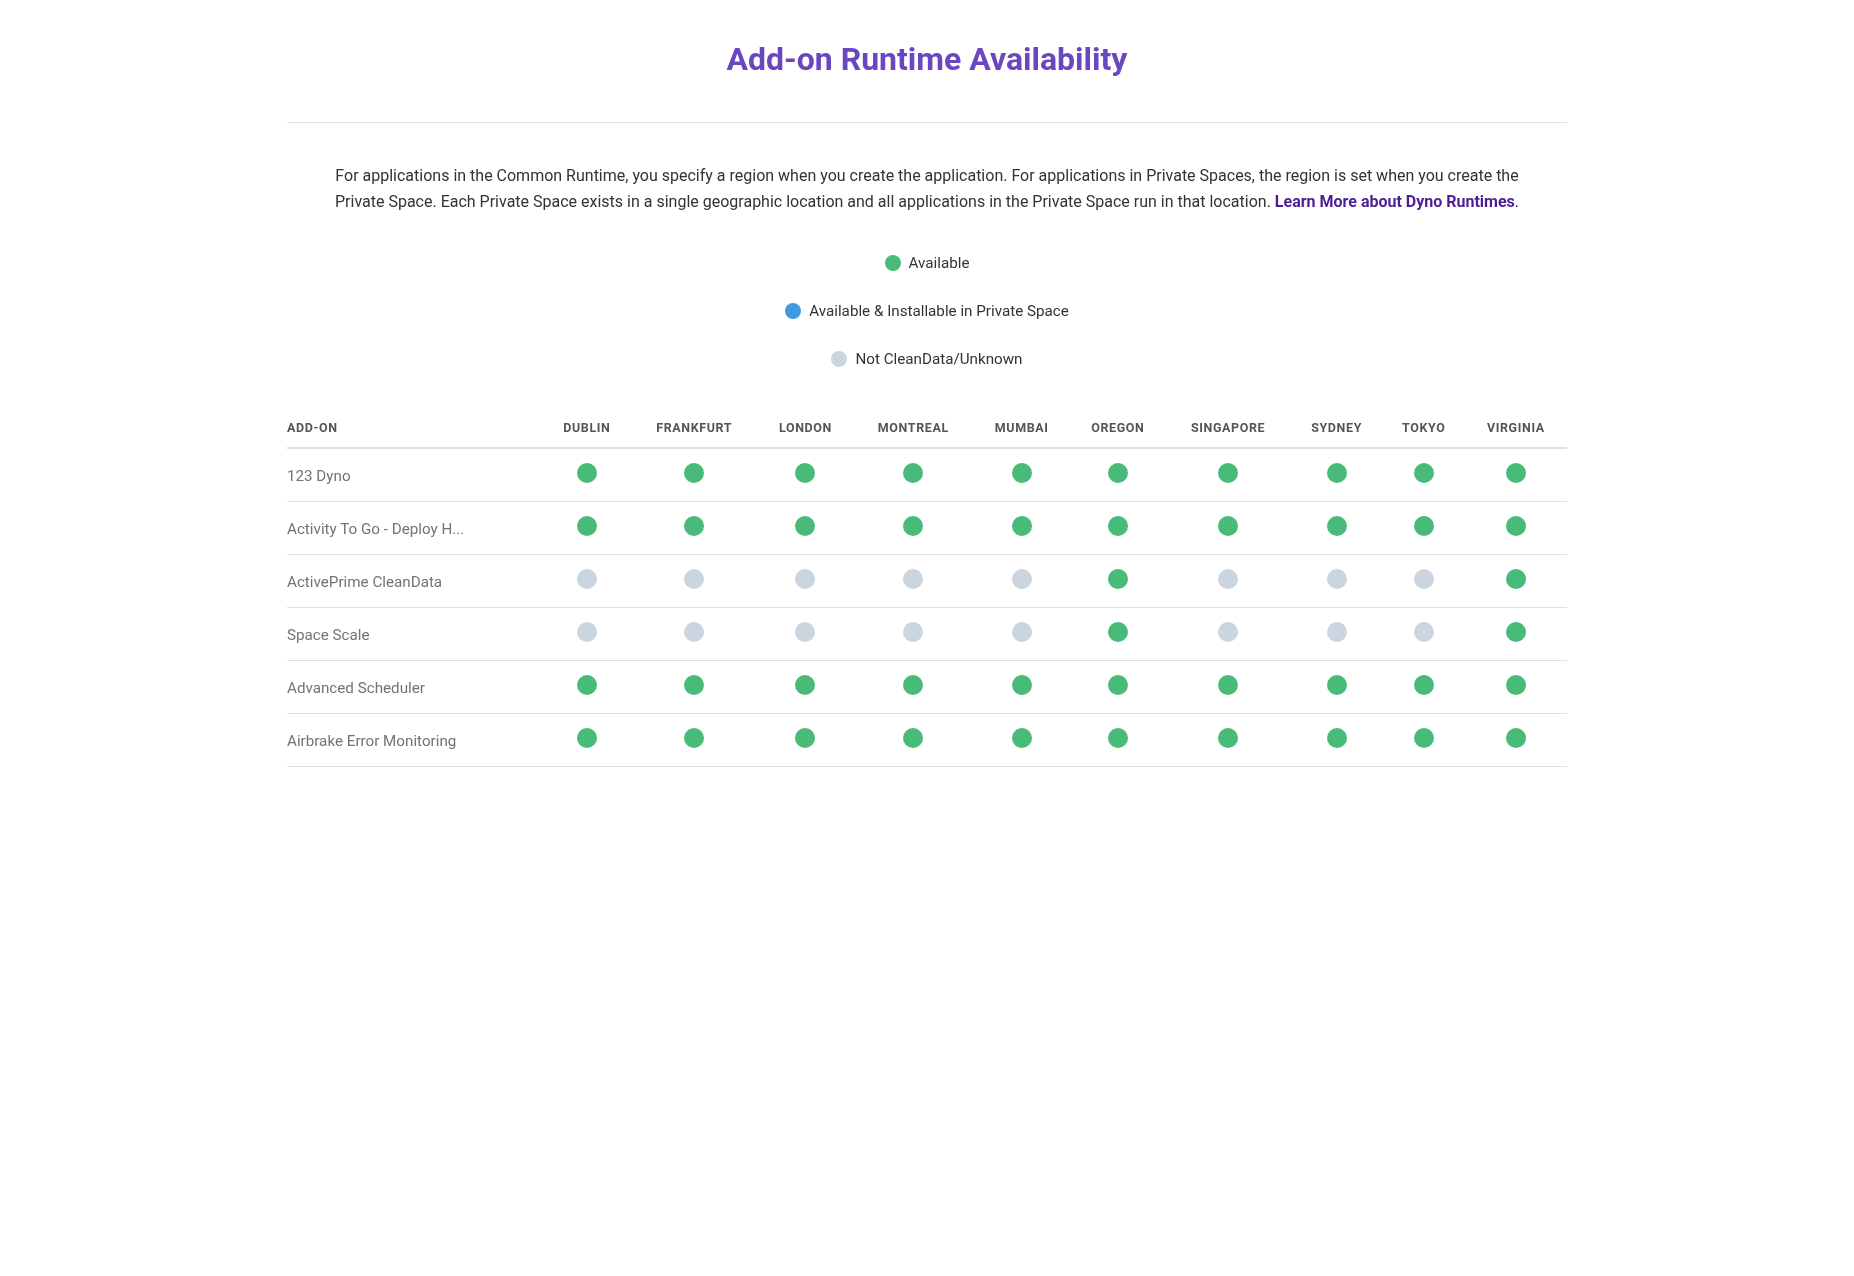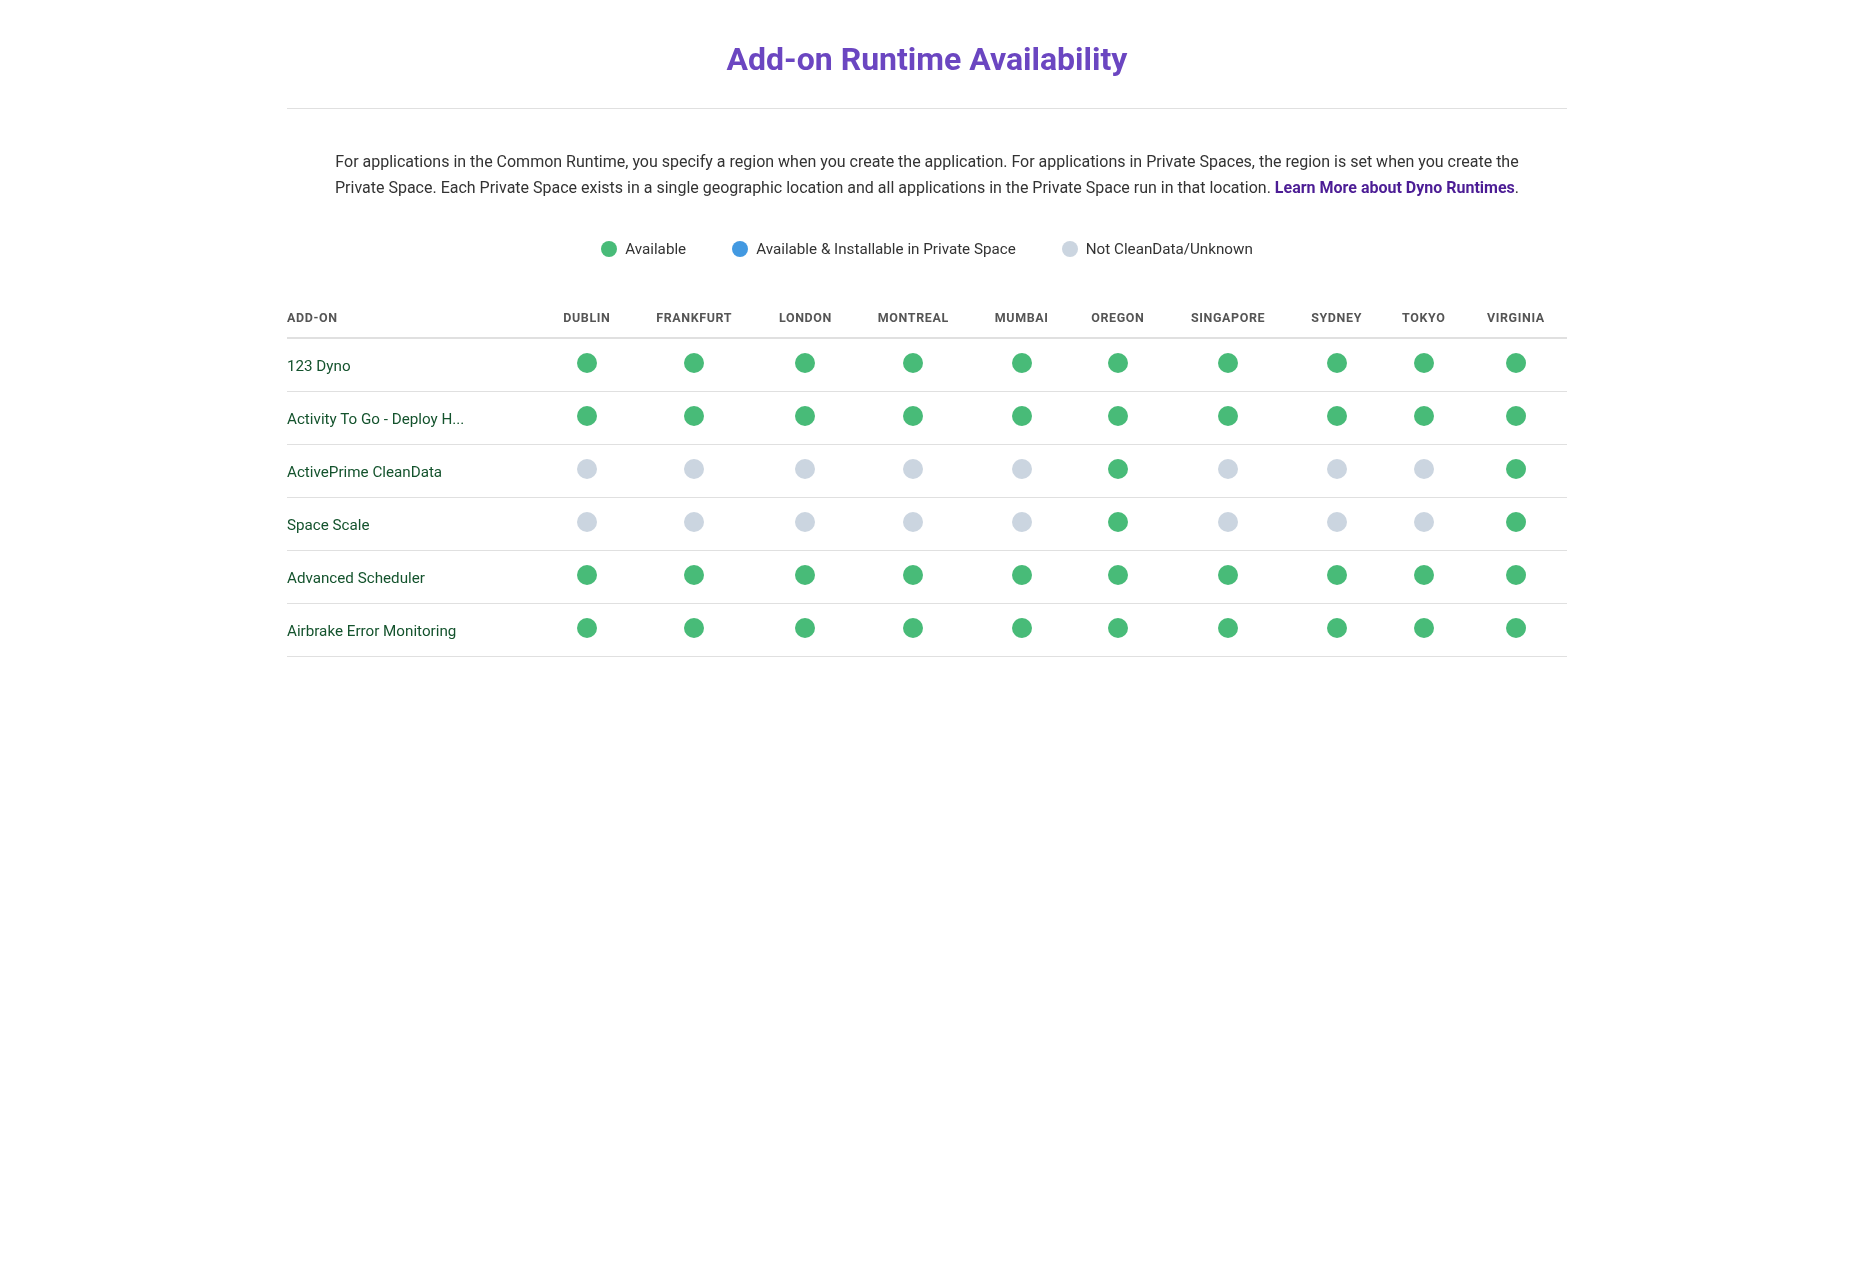--- a/index.html
+++ b/index.html
@@ -19,21 +19,21 @@
       max-width: 1320px;
       margin: 0 auto;
       padding: 40px 20px;
     }
 
     .page-title {
       text-align: center;
       font-size: 2rem;
       font-weight: 700;
       color: #6b46c1;
-      margin-bottom: 30px;
+      margin-bottom: 44px;
     }
 
     .divider {
       border: none;
       border-top: 1px solid #e0e0e0;
       margin-bottom: 40px;
     }
 
     .intro-text {
       text-align: center;
@@ -84,22 +84,23 @@
     }
 
     .tab-button.active {
       background: #f0ecfb;
     }
 
     .legend {
       display: flex;
       justify-content: center;
       align-items: center;
-      gap: 46px;
+      gap: 30px;
       margin-bottom: 40px;
+      flex-direction: column;
     }
 
     .legend-item {
       display: flex;
       align-items: center;
       gap: 8px;
       font-size: 0.95rem;
       color: #333;
     }
 
@@ -152,21 +153,21 @@
       text-align: center;
       vertical-align: middle;
     }
 
     tbody td:first-child {
       text-align: left;
       padding-left: 0;
     }
 
     .addon-link {
-      color: #14532d;
+      color: #737373;
       text-decoration: none;
       font-size: 0.95rem;
     }
   </style>
 </head>
 <body>
 
 <div class="page-container">
   <h1 class="page-title">Add-on Runtime Availability</h1>
   <hr class="divider">

